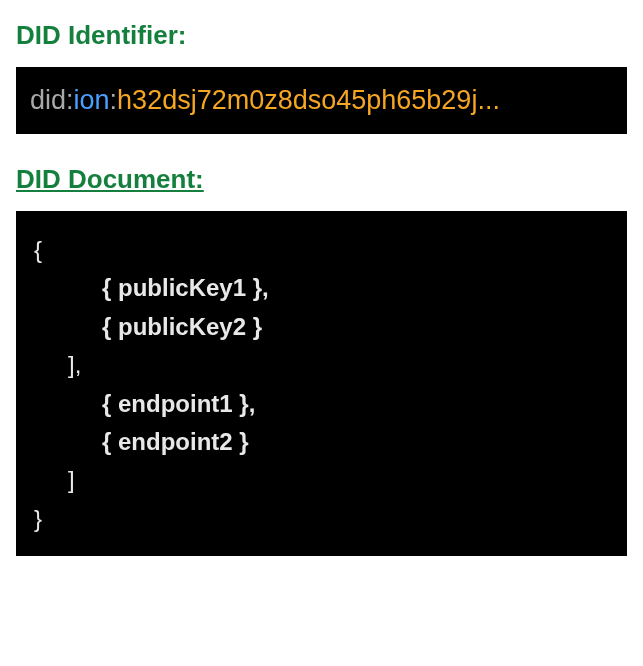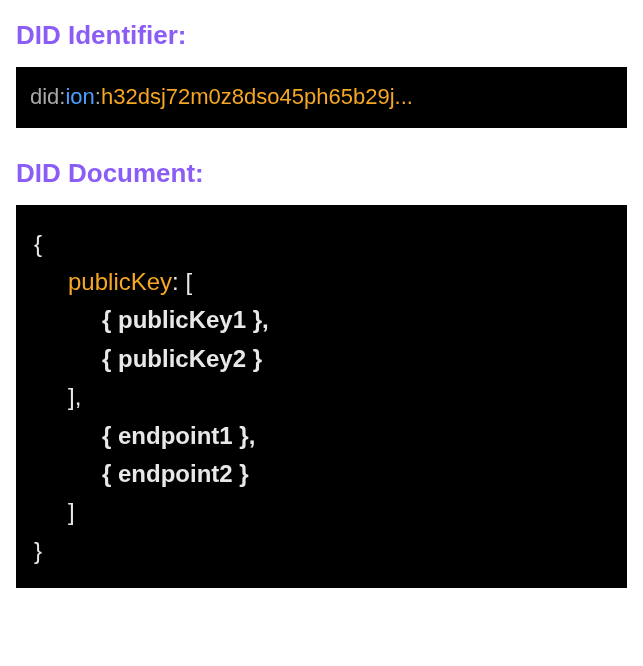--- a/index.html
+++ b/index.html
@@ -7,34 +7,35 @@
       padding: 0;
       box-sizing: border-box;
     }
     body {
       font-family: Arial, Helvetica, sans-serif;
       background: #ffffff;
       padding: 16px;
       width: 643px;
     }
     .heading {
-      color: #8b5cf6;
+      color: #15803d;
       font-size: 26px;
       font-weight: bold;
       margin-bottom: 16px;
       margin-top: 4px;
     }
     .heading.second {
       margin-top: 30px;
+      text-decoration: underline;
     }
     .code-block {
       background: #000000;
       padding: 16px 14px;
       font-family: Arial, Helvetica, sans-serif;
-      font-size: 22px;
+      font-size: 27px;
       line-height: 1.3;
       white-space: nowrap;
       overflow: hidden;
     }
     .doc-block {
       background: #000000;
       padding: 20px 18px 18px 18px;
       font-family: Arial, Helvetica, sans-serif;
       font-size: 24px;
       line-height: 1.6;
@@ -53,23 +54,20 @@
 <div class="heading">DID Identifier:</div>
 
 <div class="code-block">
   <span class="txt-gray">did</span><span class="txt-gray">:</span><span class="txt-blue">ion</span><span class="txt-gray">:</span><span class="txt-orange">h32dsj72m0z8dso45ph65b29j...</span>
 </div>
 
 <div class="heading second">DID Document:</div>
 
 <div class="doc-block">
   <span class="line txt-white">{</span>
-  <span class="indent1">
-    <span class="txt-orange">publicKey</span><span class="txt-white">: </span><span class="txt-white">[</span>
-  </span>
   <span class="indent2 txt-white">{ publicKey1 },</span>
   <span class="indent2 txt-white">{ publicKey2 }</span>
   <span class="indent1 txt-white">],</span>
   <span class="indent2 txt-white">{ endpoint1 },</span>
   <span class="indent2 txt-white">{ endpoint2 }</span>
   <span class="indent1 txt-white">]</span>
   <span class="line txt-white">}</span>
 </div>
 
 </body></html>

